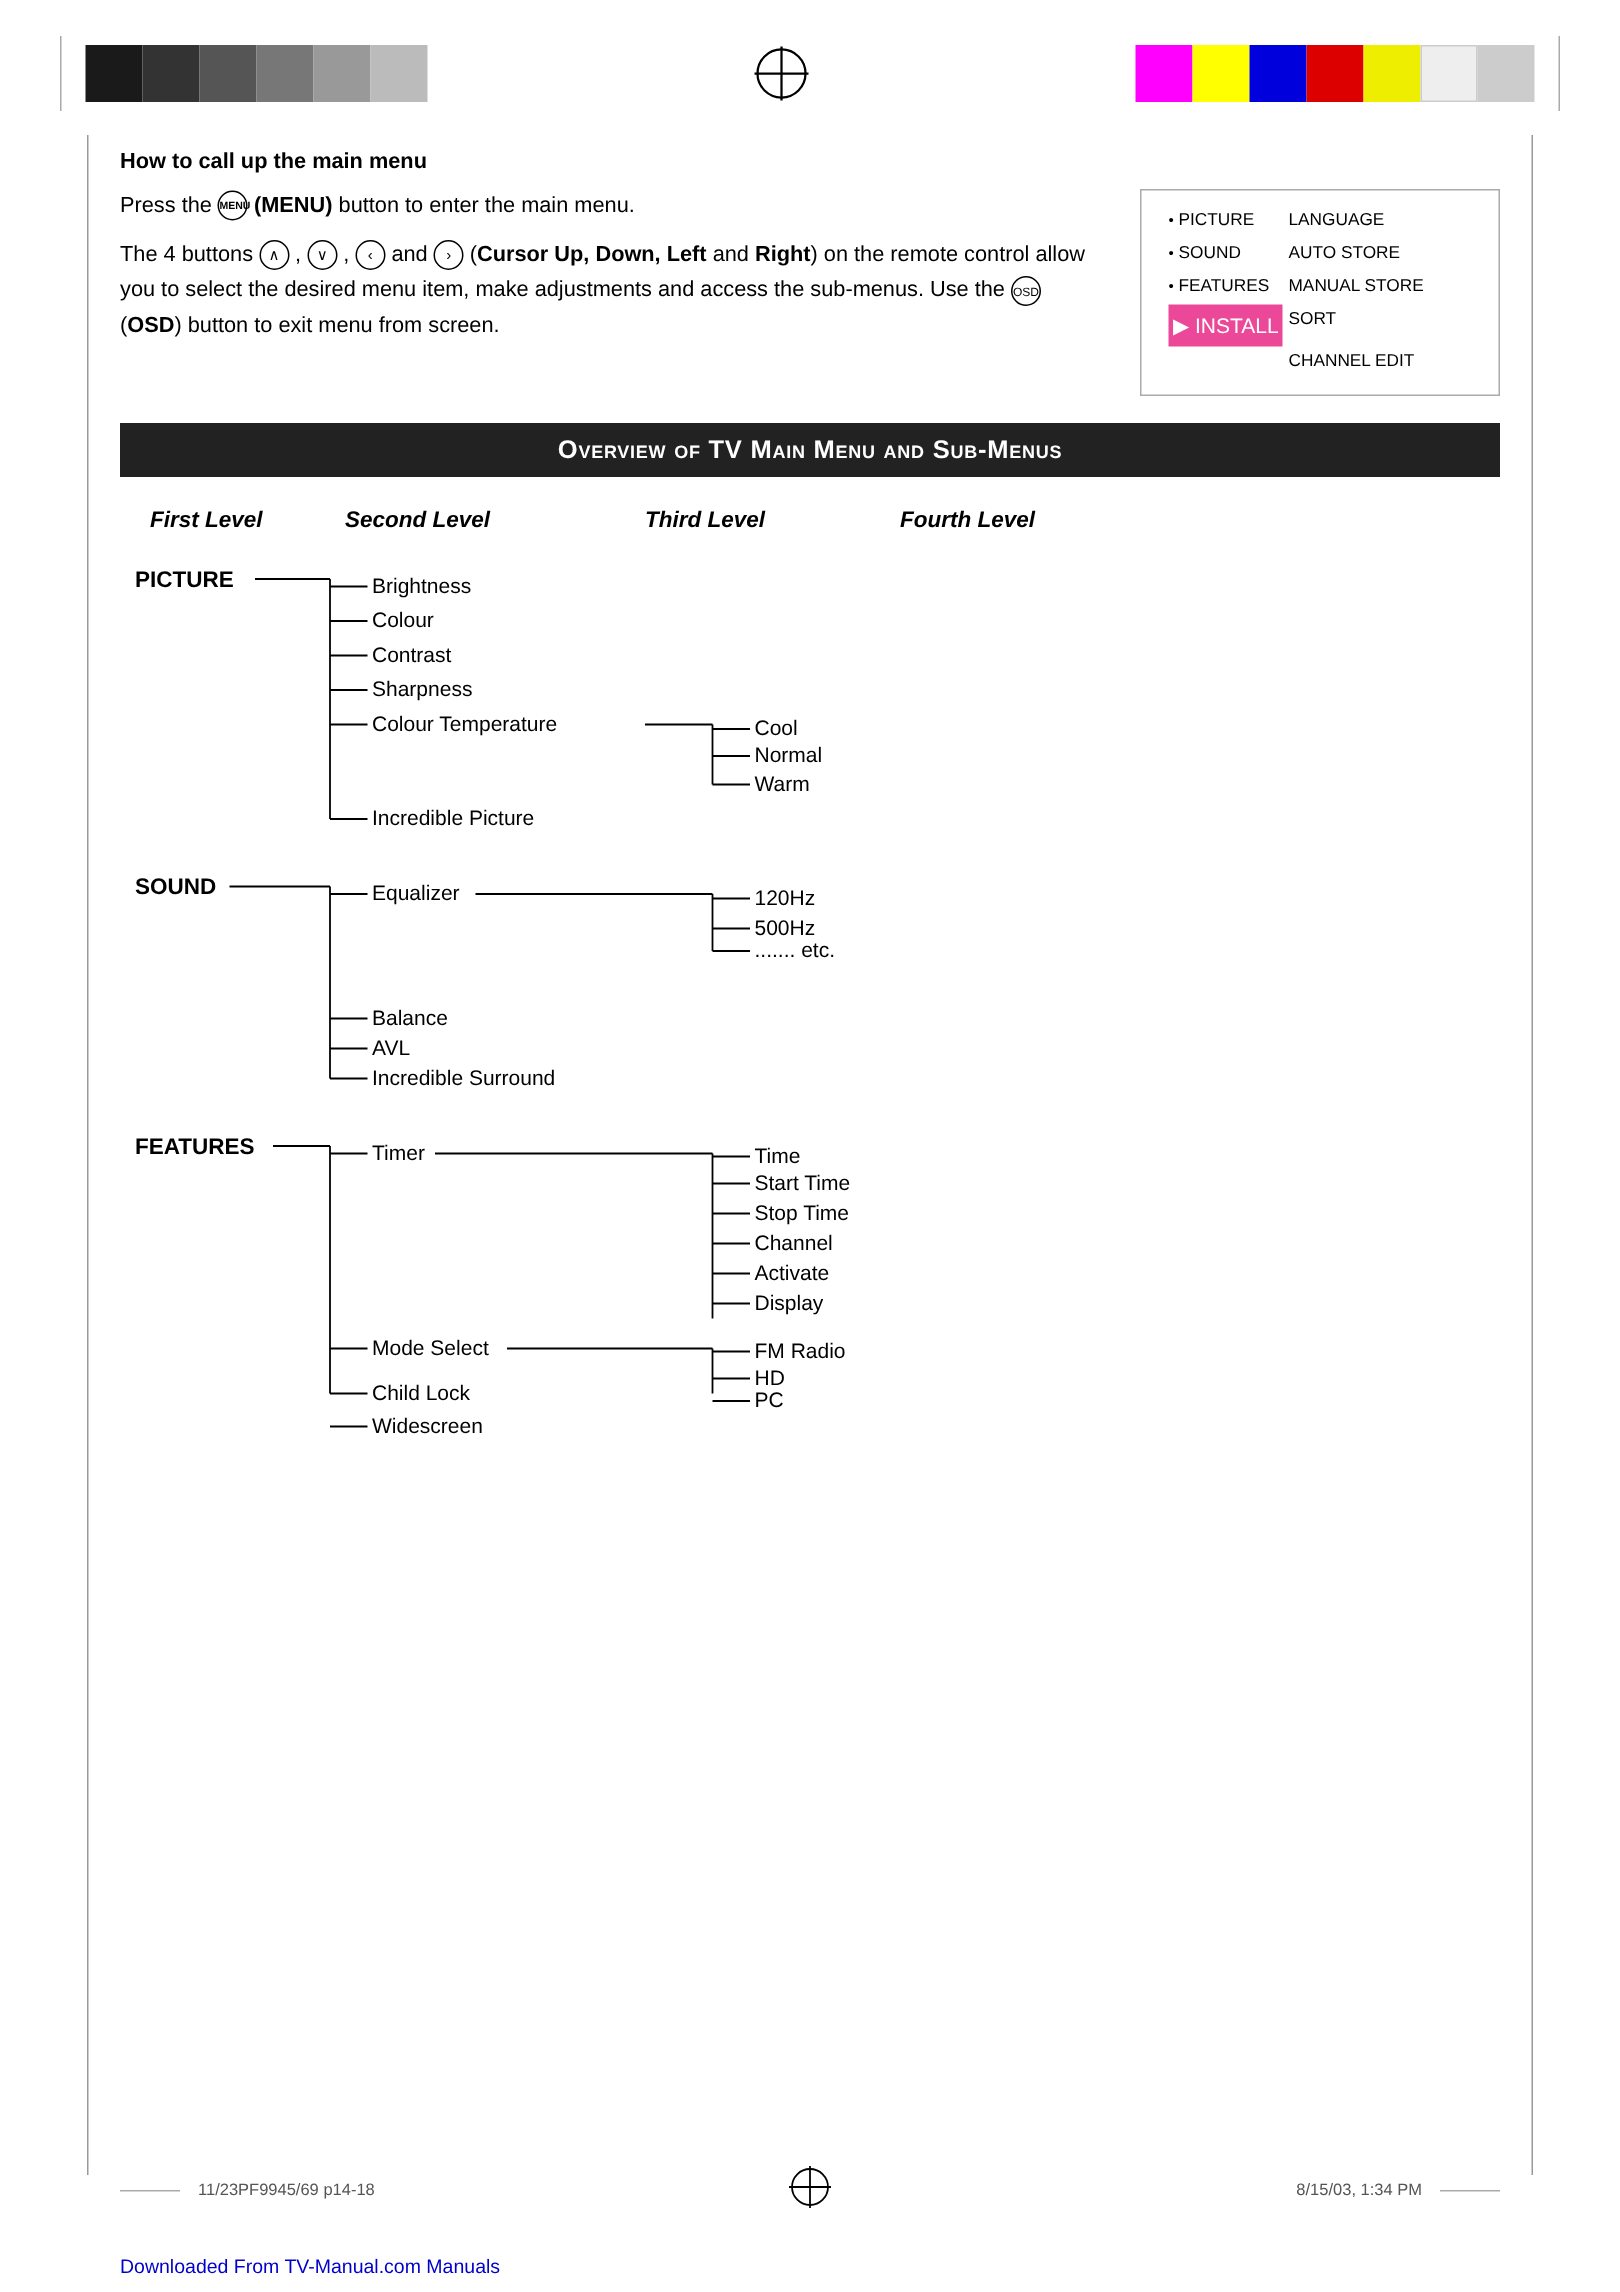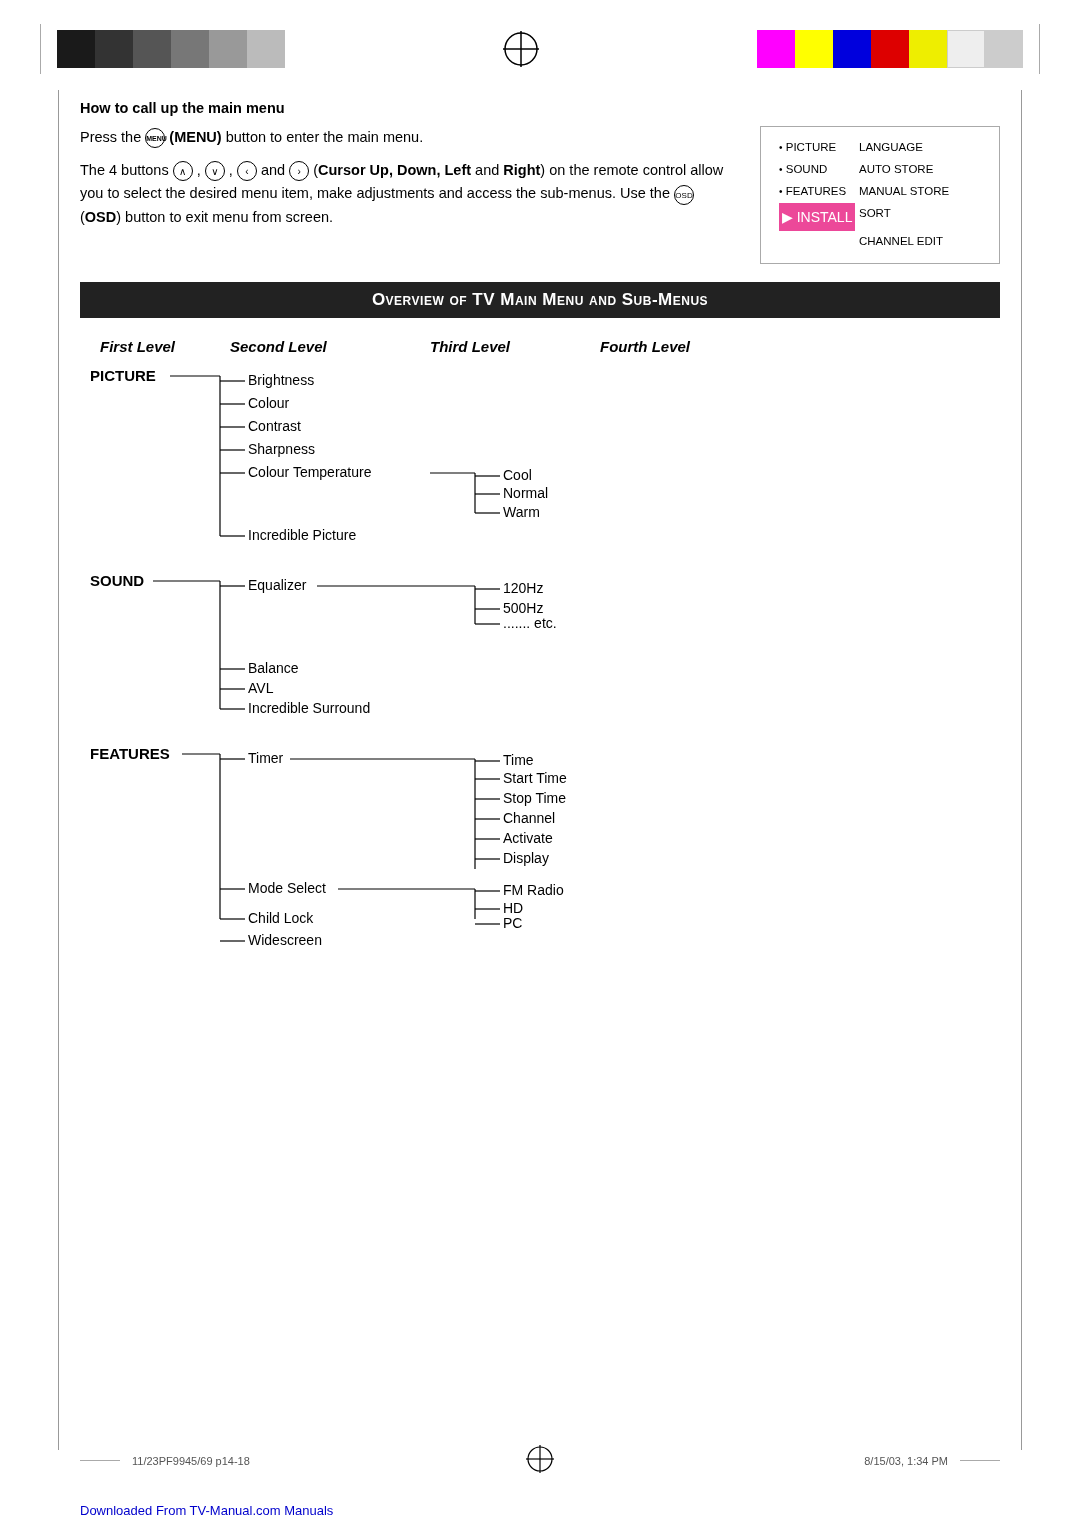--- a/index.html
+++ b/index.html
@@ -152,21 +152,21 @@
       padding: 8px 20px;
       font-size: 17px;
       font-weight: bold;
       letter-spacing: 0.5px;
       margin-bottom: 20px;
       font-variant: small-caps;
     }
 
     .level-headers {
       display: flex;
-      margin-bottom: 6px;
+      margin-bottom: 16px;
       padding-left: 20px;
     }
     .level-header {
       font-style: italic;
       font-weight: bold;
       font-size: 15px;
     }
     .lh-first { width: 130px; }
     .lh-second { width: 200px; }
     .lh-third { width: 170px; }

